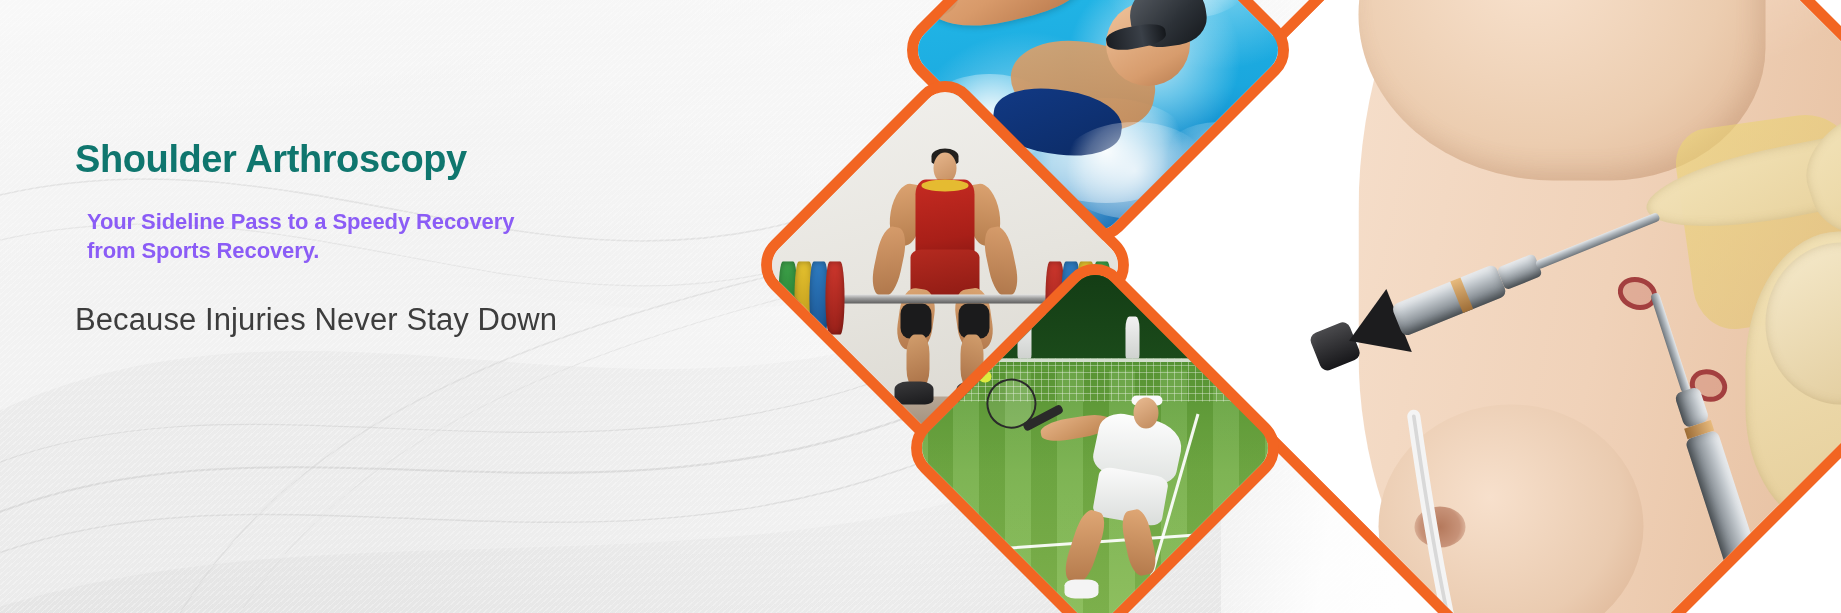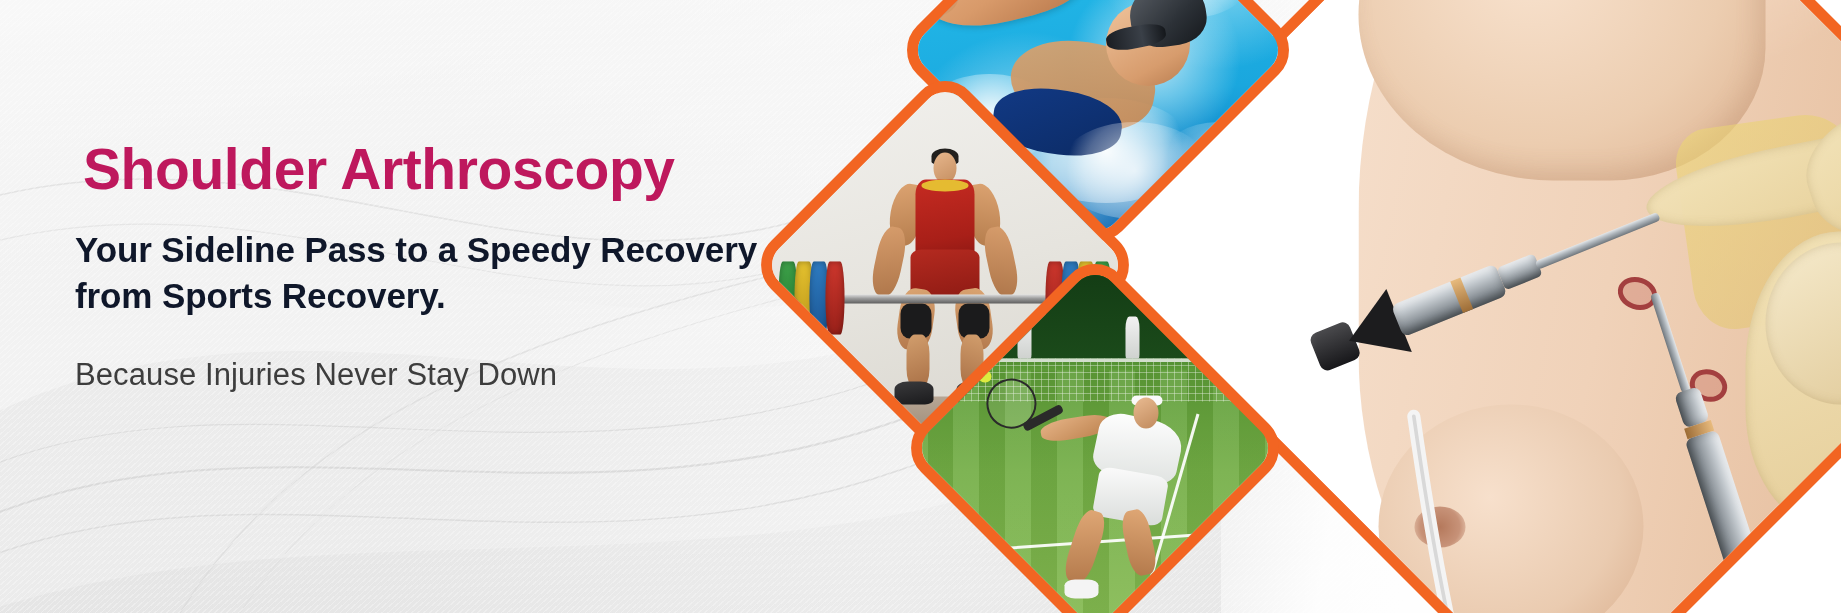--- a/index.html
+++ b/index.html
@@ -41,34 +41,34 @@
 
   
   .copy {
     position: absolute;
     left: 75px;
     top: 140px;
     width: 720px;
     z-index: 6;
   }
   .headline {
-    color: #be185d;
-    font-size: 57px;
+    color: #0f766e;
+    font-size: 38px;
     font-weight: bold;
     letter-spacing: -0.4px;
     line-height: 1.05;
-    margin: 0 0 27px 8px;
+    margin: 0 0 27px 0;
     white-space: nowrap;
   }
   .subhead {
-    color: #0f172a;
-    font-size: 35px;
+    color: #8b5cf6;
+    font-size: 22px;
     font-weight: bold;
     line-height: 1.33;
-    margin: 0 0 38px 0;
+    margin: 0 0 38px 12px;
     letter-spacing: -0.1px;
   }
   .subhead .line { display: block; }
   .tagline {
     color: #3d3d3d;
     font-size: 31px;
     font-weight: 300;
     line-height: 1.1;
     margin: 0;
     letter-spacing: 0.1px;

